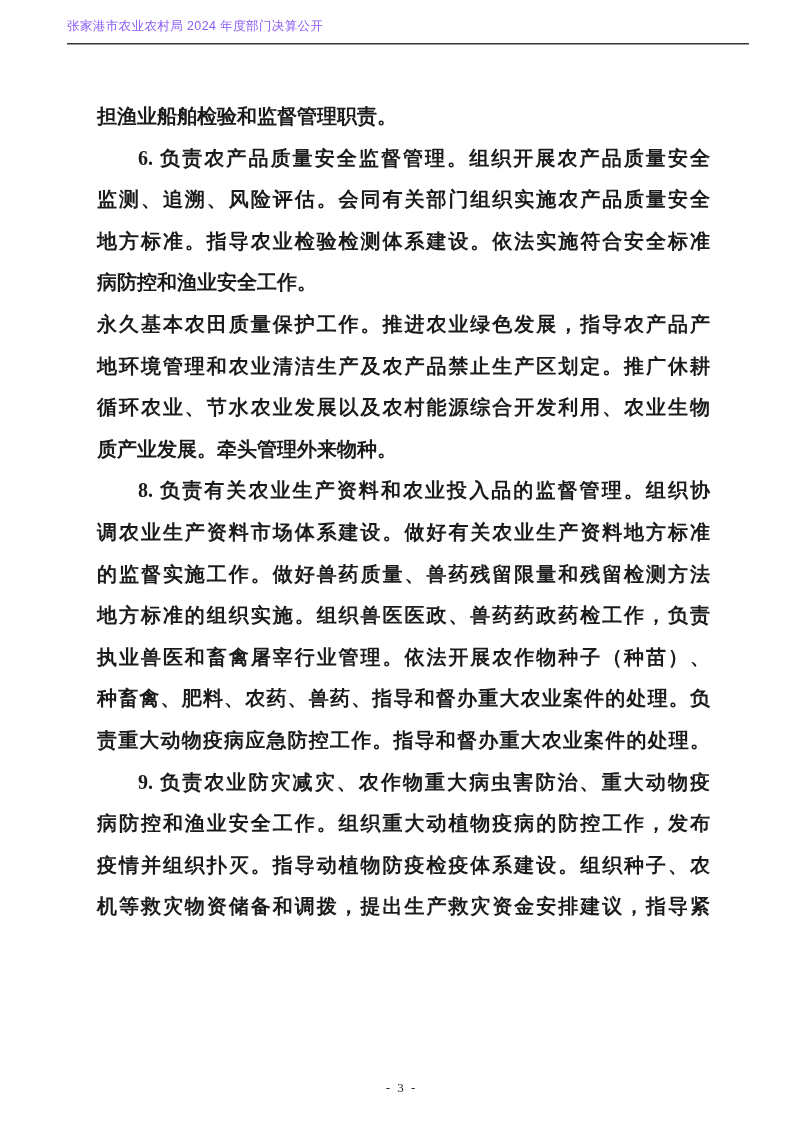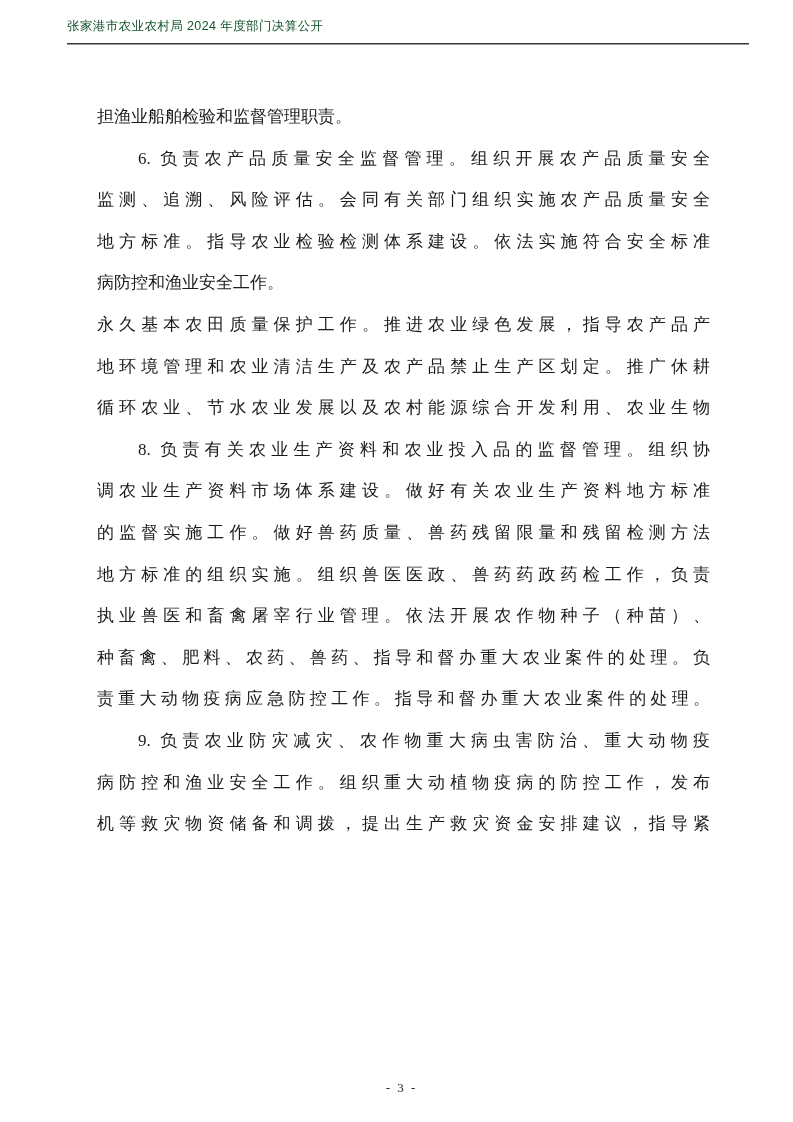--- a/index.html
+++ b/index.html
@@ -20,37 +20,38 @@
     position: absolute;
     left: 67px;
     top: 17px;
     width: 682px;
   }
   .header-title {
     font-family: "Liberation Sans", sans-serif;
     font-size: 12.5px;
     line-height: 18px;
     letter-spacing: 0.4px;
-    color: #14532d;
+    color: #8b5cf6;
     padding-bottom: 8px;
   }
   .header-rule {
     width: 100%;
     height: 2px;
     background: linear-gradient(to bottom, #383838 0 50%, #9a9a9a 50% 100%);
   }
 
   .content {
     position: absolute;
     left: 97px;
     top: 96px;
     width: 613px;
-    font-size: 17px;
+    font-size: 20px;
     line-height: 41.6px;
     color: #1b1b1b;
+    font-weight: bold;
   }
   .line {
     text-align: justify;
     text-align-last: justify;
   }
   .line.indent { text-indent: 41px; }
   .line.short {
     text-align: left;
     text-align-last: left;
   }
@@ -80,27 +81,29 @@
 
   <div class="content">
     <div class="line short">担渔业船舶检验和监督管理职责。</div>
     <div class="line indent">6. 负责农产品质量安全监督管理。组织开展农产品质量安全</div>
     <div class="line">监测、追溯、风险评估。会同有关部门组织实施农产品质量安全</div>
     <div class="line">地方标准。指导农业检验检测体系建设。依法实施符合安全标准</div>
     <div class="line short">病防控和渔业安全工作。</div>
     <div class="line">永久基本农田质量保护工作。推进农业绿色发展，指导农产品产</div>
     <div class="line">地环境管理和农业清洁生产及农产品禁止生产区划定。推广休耕</div>
     <div class="line">循环农业、节水农业发展以及农村能源综合开发利用、农业生物</div>
+    <div class="line short">质产业发展。牵头管理外来物种。</div>
     <div class="line indent">8. 负责有关农业生产资料和农业投入品的监督管理。组织协</div>
     <div class="line">调农业生产资料市场体系建设。做好有关农业生产资料地方标准</div>
     <div class="line">的监督实施工作。做好兽药质量、兽药残留限量和残留检测方法</div>
     <div class="line">地方标准的组织实施。组织兽医医政、兽药药政药检工作，负责</div>
     <div class="line">执业兽医和畜禽屠宰行业管理。依法开展农作物种子（种苗）、</div>
     <div class="line">种畜禽、肥料、农药、兽药、指导和督办重大农业案件的处理。负</div>
     <div class="line">责重大动物疫病应急防控工作。指导和督办重大农业案件的处理。</div>
     <div class="line indent">9. 负责农业防灾减灾、农作物重大病虫害防治、重大动物疫</div>
     <div class="line">病防控和渔业安全工作。组织重大动植物疫病的防控工作，发布</div>
+    <div class="line">疫情并组织扑灭。指导动植物防疫检疫体系建设。组织种子、农</div>
     <div class="line">机等救灾物资储备和调拨，提出生产救灾资金安排建议，指导紧</div>
   </div>
 
   <div class="footer">- 3 -</div>
 
 </div>
 
 </body></html>

